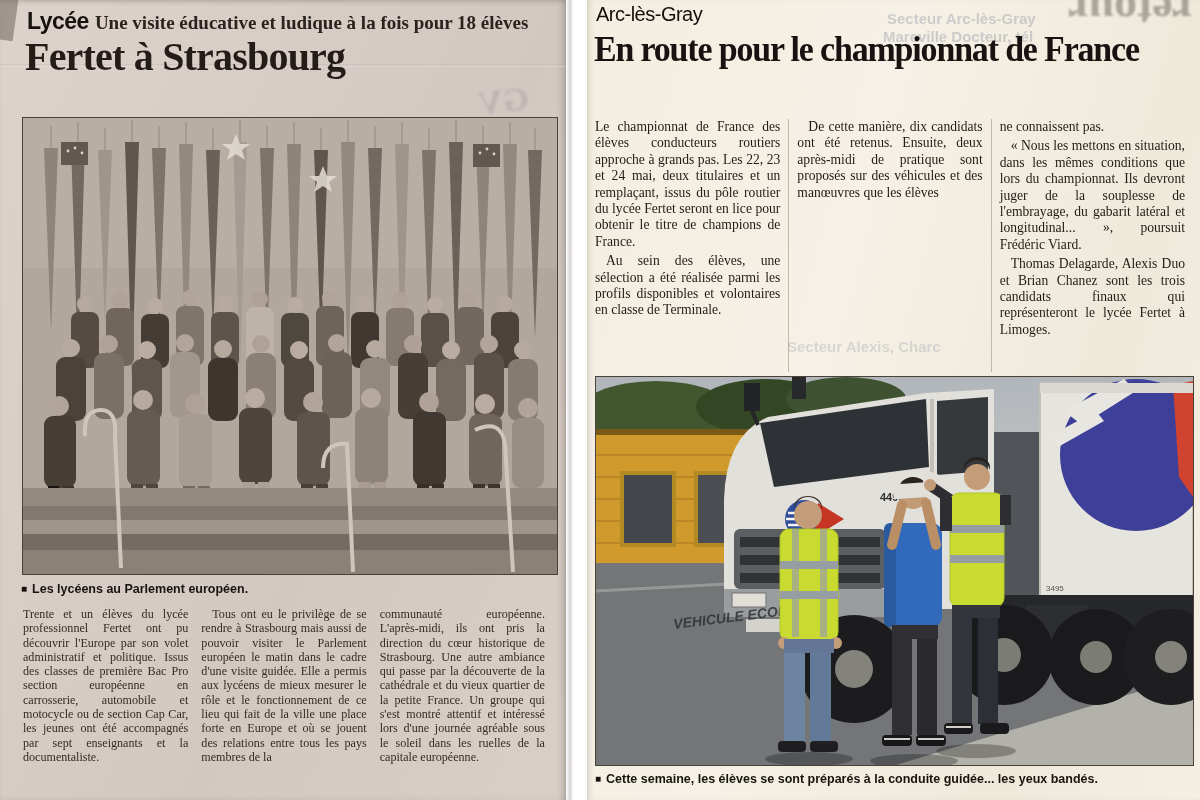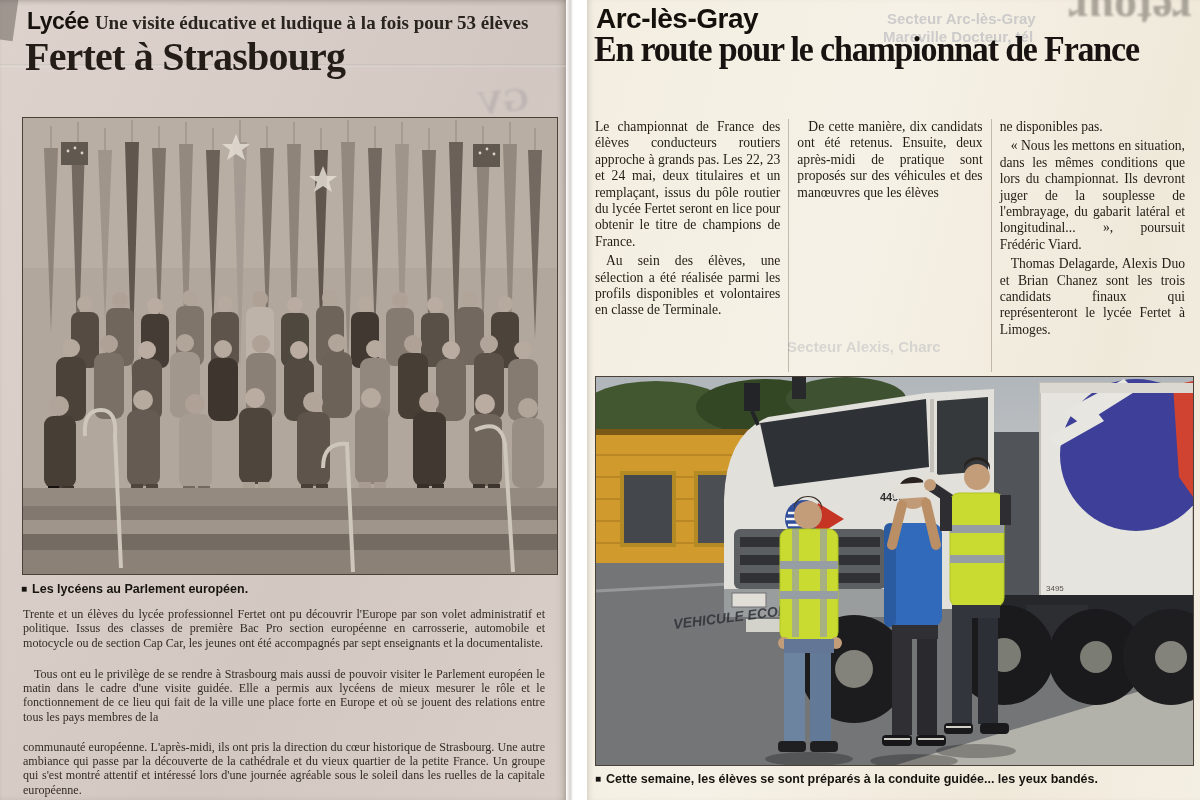--- a/index.html
+++ b/index.html
@@ -29,38 +29,38 @@
   figure.photo{margin:0;position:absolute;border:1.5px solid #4a4239;background:#b7afa7;}
   .photo-left{left:22px;top:117px;width:534px;height:456px;}
   .photo-left svg{display:block;width:100%;height:100%;}
   .caption{position:absolute;font-family:"Liberation Sans",sans-serif;font-weight:700;
      font-size:12.5px;color:#17140f;}
   .caption .sq{display:inline-block;margin-right:5px;font-size:10px;vertical-align:1px;}
   .caption-left{left:21px;top:582px;}
   .cols{position:absolute;display:flex;overflow:hidden;text-align:justify;}
   .cols p{margin:0 0 3px 0;hyphens:auto;}
   .cols-left{left:23px;top:607px;width:522px;height:193px;gap:13px;
-     font-size:12.1px;line-height:14.3px;color:#332c25;flex-direction:column;}
+     font-size:12.1px;line-height:14.3px;color:#332c25;}
   .cols-left .col{flex:1;}
   .indent{text-indent:11px;}
 
   
   .ghost{position:absolute;font-weight:700;pointer-events:none;}
   .ghost-retour{right:8px;top:-16px;transform:rotate(180deg);font-size:46px;
      color:rgba(112,106,96,.55);filter:blur(1px);font-family:"Liberation Serif",serif;}
   .ghost-small{font-family:"Liberation Sans",sans-serif;font-weight:600;color:#8b90a2;
      filter:blur(.6px);opacity:.38;font-size:15px;}
   .ghost-l1{left:300px;top:10px;}
   .ghost-l2{left:296px;top:28px;}
   .ghost-l3{left:200px;top:338px;opacity:.28;}
   .ghost-gv{position:absolute;left:478px;top:82px;transform:scaleX(-1) rotate(6deg);
      font-family:"Liberation Serif",serif;font-weight:700;font-size:34px;color:rgba(120,112,128,.22);
      filter:blur(.8px);}
   .kicker-right{position:absolute;left:9px;top:3px;font-family:"Liberation Sans",sans-serif;
-     font-weight:700;font-size:28px;letter-spacing:-.5px;color:#14100c;text-align:right;}
+     font-weight:400;font-size:20px;letter-spacing:-.5px;color:#14100c;text-align:right;}
   .headline-right{position:absolute;left:7px;top:30px;margin:0;font-weight:700;font-size:35px;
      letter-spacing:-1.2px;color:#181310;white-space:nowrap;transform:scaleX(.97);transform-origin:left;}
   .cols-right{left:8px;top:119px;width:598px;height:253px;
      font-size:13.6px;line-height:16.4px;color:#211b14;}
   .cols-right .col{flex:1;padding:0 8px;}
   .cols-right .col + .col{border-left:1px solid rgba(110,100,80,.38);}
   .cols-right .col:first-child{padding-left:0;}
   .photo-right{left:8px;top:376px;width:597px;height:388px;border-color:#39332b;}
   .photo-right svg{display:block;width:100%;height:100%;}
   .caption-right{left:8px;top:772px;}
@@ -69,21 +69,21 @@
 <body>
 
 <div class="canvas">
 
   <section class="page page-left">
     <div class="corner-sliver"></div>
     <div class="crease"></div>
     <div class="ghost-gv">GV</div>
 
     <div class="kicker-left">
-      <span class="kb">Lycée</span><span class="kr">Une visite éducative et ludique à la fois pour 53 élèves</span>
+      <span class="kb">Lycée</span><span class="kr">Une visite éducative et ludique à la fois pour 18 élèves</span>
     </div>
     <h1 class="headline-left">Fertet à Strasbourg</h1>
 
     <figure class="photo photo-left">
       <svg viewBox="0 0 534 456" preserveAspectRatio="none">
         <rect width="534" height="456" fill="#b7afa7"></rect>
         <rect width="534" height="150" fill="#c0b8b0"></rect>
 
         <g stroke="#a29b93" stroke-width="1.5">
           <line x1="28" y1="8" x2="28" y2="160"></line>
@@ -287,21 +287,21 @@
 
     <div class="cols cols-right">
       <div class="col">
         <p>Le championnat de France des élèves conducteurs routiers approche à grands pas. Les 22, 23 et 24 mai, deux titulaires et un remplaçant, issus du pôle routier du lycée Fertet seront en lice pour obtenir le titre de champions de France.</p>
         <p class="indent">Au sein des élèves, une sélection a été réalisée parmi les profils disponibles et volontaires en classe de Terminale.</p>
       </div>
       <div class="col">
         <p class="indent">De cette manière, dix candidats ont été retenus. Ensuite, deux après-midi de pratique sont proposés sur des véhicules et des manœuvres que les élèves</p>
       </div>
       <div class="col">
-        <p>ne disponibles pas.</p>
+        <p>ne connaissent pas.</p>
         <p class="indent">« Nous les mettons en situation, dans les mêmes conditions que lors du championnat. Ils devront juger de la souplesse de l'embrayage, du gabarit latéral et longitudinal... », poursuit Frédéric Viard.</p>
         <p class="indent">Thomas Delagarde, Alexis Duo et Brian Chanez sont les trois candidats finaux qui représenteront le lycée Fertet à Limoges.</p>
       </div>
     </div>
 
     <figure class="photo photo-right">
       <svg viewBox="0 0 597 388" preserveAspectRatio="none">
         <defs>
           <linearGradient id="sky" x1="0" y1="0" x2="0" y2="1">
             <stop offset="0" stop-color="#b6bcc1"></stop>

